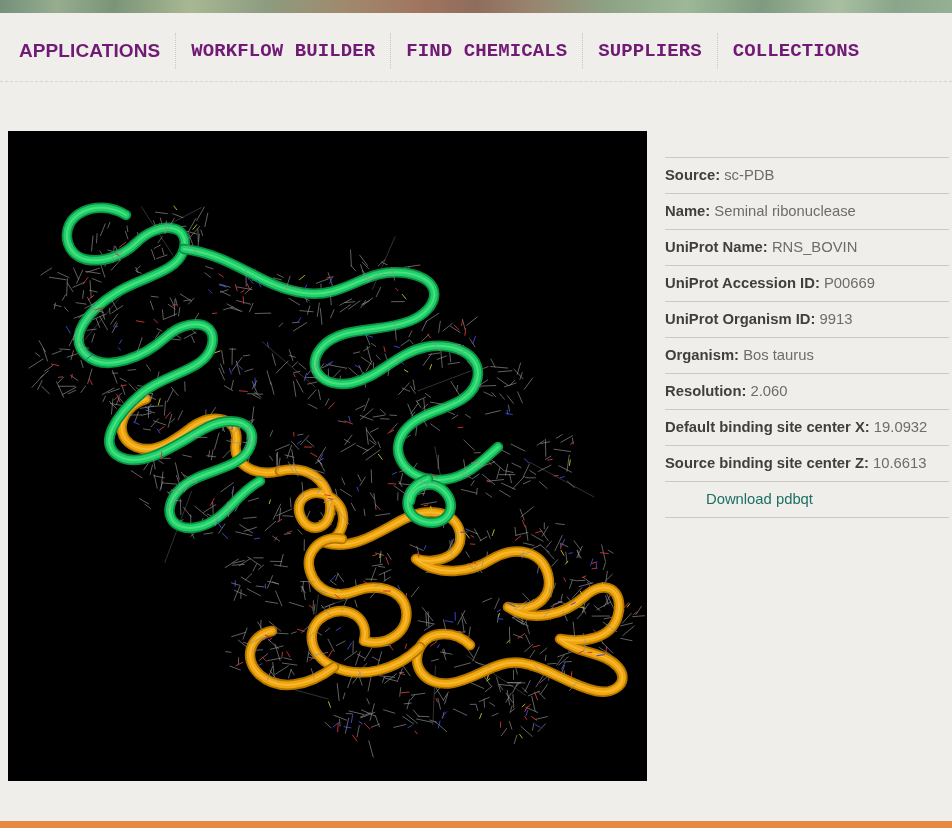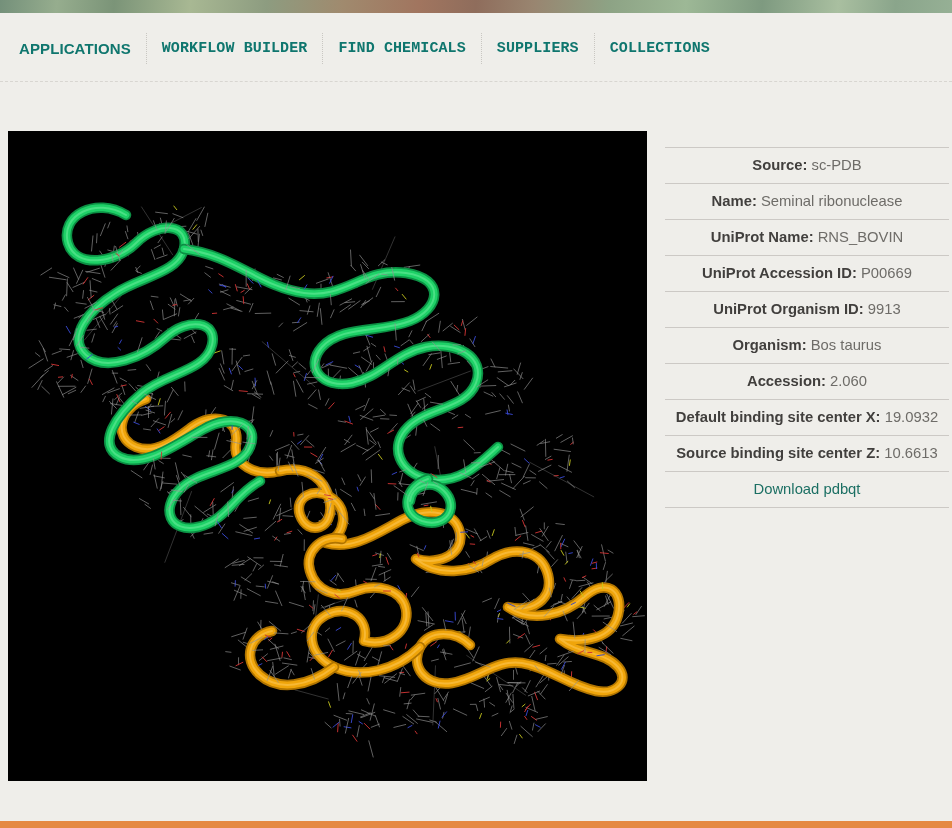--- a/index.html
+++ b/index.html
@@ -22,48 +22,47 @@
     position:absolute; top:13px; left:0; width:952px; height:69px;
     border-bottom:1px dashed #d8d6d1;
   }
   .navbar ul {
     list-style:none; margin:0; padding:0;
     position:absolute; top:20px; left:4px;
     display:flex;
   }
   .navbar li {
     padding:7px 15px;
-    font-size:15px; font-weight:bold;
-    color:#0f766e; letter-spacing:0.1px;
+    font-size:19px; font-weight:bold;
+    color:#701a75; letter-spacing:0.1px;
     cursor:pointer; white-space:nowrap;
   }
   .navbar li + li { border-left:1px dotted #c9c7c2;font-family:Liberation Mono, monospace; }
 
   .viewer {
     position:absolute; left:8px; top:131px;
     width:639px; height:650px;
     background:#000;
     cursor:grab;
   }
   .viewer svg { display:block; }
 
   .panel {
-    position:absolute; left:665px; top:147px; width:284px;
+    position:absolute; left:665px; top:157px; width:284px;
     font-size:14.8px; color:#6e6c68;
     border-top:1px solid #ccc9c5;
-    text-align:center;
   }
   .prow {
     padding:8px 0;
     border-bottom:1px solid #ccc9c5;
     line-height:19px;
   }
   .plabel { font-weight:bold; color:#413f3d; }
   .pvalue { color:#6e6c68; }
-  .prow a { text-decoration:none; cursor:pointer; }
+  .prow a { text-decoration:none; cursor:pointer;margin-left:41px; }
 
   .bottom-bar {
     position:absolute; top:821px; left:0;
     width:952px; height:7px;
   }
 </style>
 </head>
 <body>
 
 <div class="banner"></div>
@@ -1299,21 +1298,21 @@
 </div>
 
 <div class="panel">
 
   <div class="prow"><span class="plabel">Source: </span><span class="pvalue">sc-PDB</span></div>
     <div class="prow"><span class="plabel">Name: </span><span class="pvalue">Seminal ribonuclease</span></div>
     <div class="prow"><span class="plabel">UniProt Name: </span><span class="pvalue">RNS_BOVIN</span></div>
     <div class="prow"><span class="plabel">UniProt Accession ID: </span><span class="pvalue">P00669</span></div>
     <div class="prow"><span class="plabel">UniProt Organism ID: </span><span class="pvalue">9913</span></div>
     <div class="prow"><span class="plabel">Organism: </span><span class="pvalue">Bos taurus</span></div>
-    <div class="prow"><span class="plabel">Accession: </span><span class="pvalue">2.060</span></div>
+    <div class="prow"><span class="plabel">Resolution: </span><span class="pvalue">2.060</span></div>
     <div class="prow"><span class="plabel">Default binding site center X: </span><span class="pvalue">19.0932</span></div>
     <div class="prow"><span class="plabel">Source binding site center Z: </span><span class="pvalue">10.6613</span></div>
     <div class="prow" id="link-row">
     <a href="#" style="color: rgb(27, 111, 99);">Download pdbqt</a>
   </div>
 </div>
 
 <div class="bottom-bar" style="background: rgb(229, 137, 67);"></div>
 
 </body></html>

